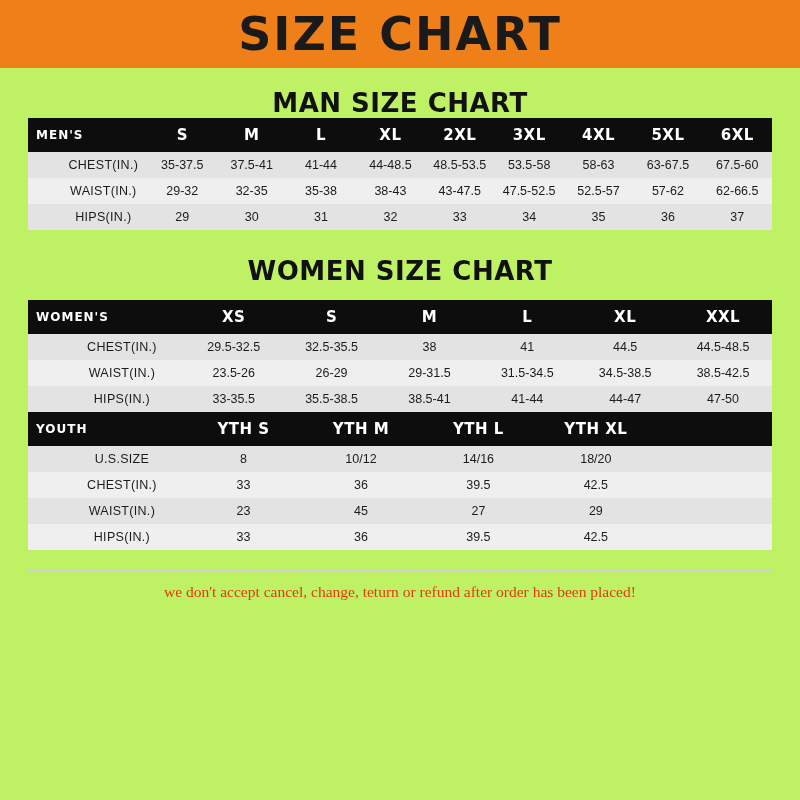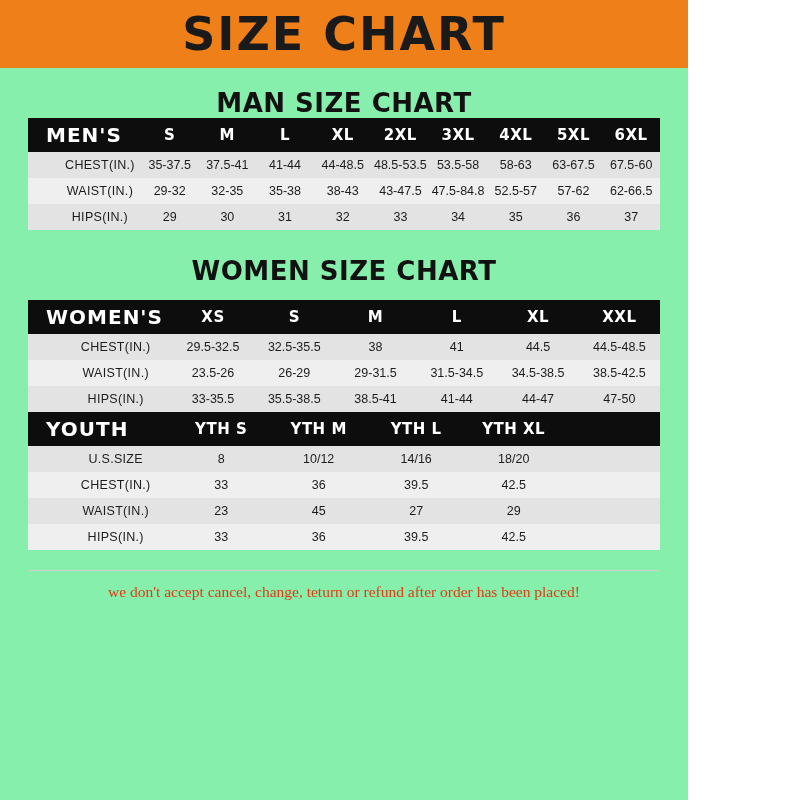--- a/index.html
+++ b/index.html
@@ -7,24 +7,24 @@
     padding: 0;
   }
   body {
     width: 800px;
     height: 800px;
     background: #ffffff;
     font-family: "Liberation Sans", sans-serif;
     overflow: hidden;
   }
   .page {
-    width: 688px;
+    width: 800px;
     height: 800px;
     position: relative;
-    background: #86efac;
+    background: #bef264;
     box-sizing: border-box;
   }
   .banner {
     height: 68px;
     background: #ef8019;
     display: flex;
     align-items: center;
     justify-content: center;
   }
   .banner-title {
@@ -69,22 +69,22 @@
     background: #0d0d0d;
     color: #ffffff;
     height: 34px;
     font-size: 15px;
     font-weight: bold;
     font-family: "DejaVu Sans", sans-serif;
     letter-spacing: 0.5px;
   }
   table.size-table thead td.row-head {
     text-align: left;
-    padding-left: 18px;
-    font-size: 20px;
+    padding-left: 8px;
+    font-size: 12px;
     letter-spacing: 1px;
   }
   table.size-table tbody tr.odd td { background: #e3e3e3; }
   table.size-table tbody tr.even td { background: #efefef; }
   table.size-table tbody td.row-head {
     font-size: 12.5px;
     color: #1c1c1c;
     text-align: center;
     font-family: "Liberation Sans", sans-serif;
     letter-spacing: 0.3px;
@@ -142,21 +142,21 @@
           <td>63-67.5</td>
           <td>67.5-60</td>
         </tr>
         <tr class="even">
           <td class="row-head">WAIST(IN.)</td>
           <td>29-32</td>
           <td>32-35</td>
           <td>35-38</td>
           <td>38-43</td>
           <td>43-47.5</td>
-          <td>47.5-84.8</td>
+          <td>47.5-52.5</td>
           <td>52.5-57</td>
           <td>57-62</td>
           <td>62-66.5</td>
         </tr>
         <tr class="odd">
           <td class="row-head">HIPS(IN.)</td>
           <td>29</td>
           <td>30</td>
           <td>31</td>
           <td>32</td>

